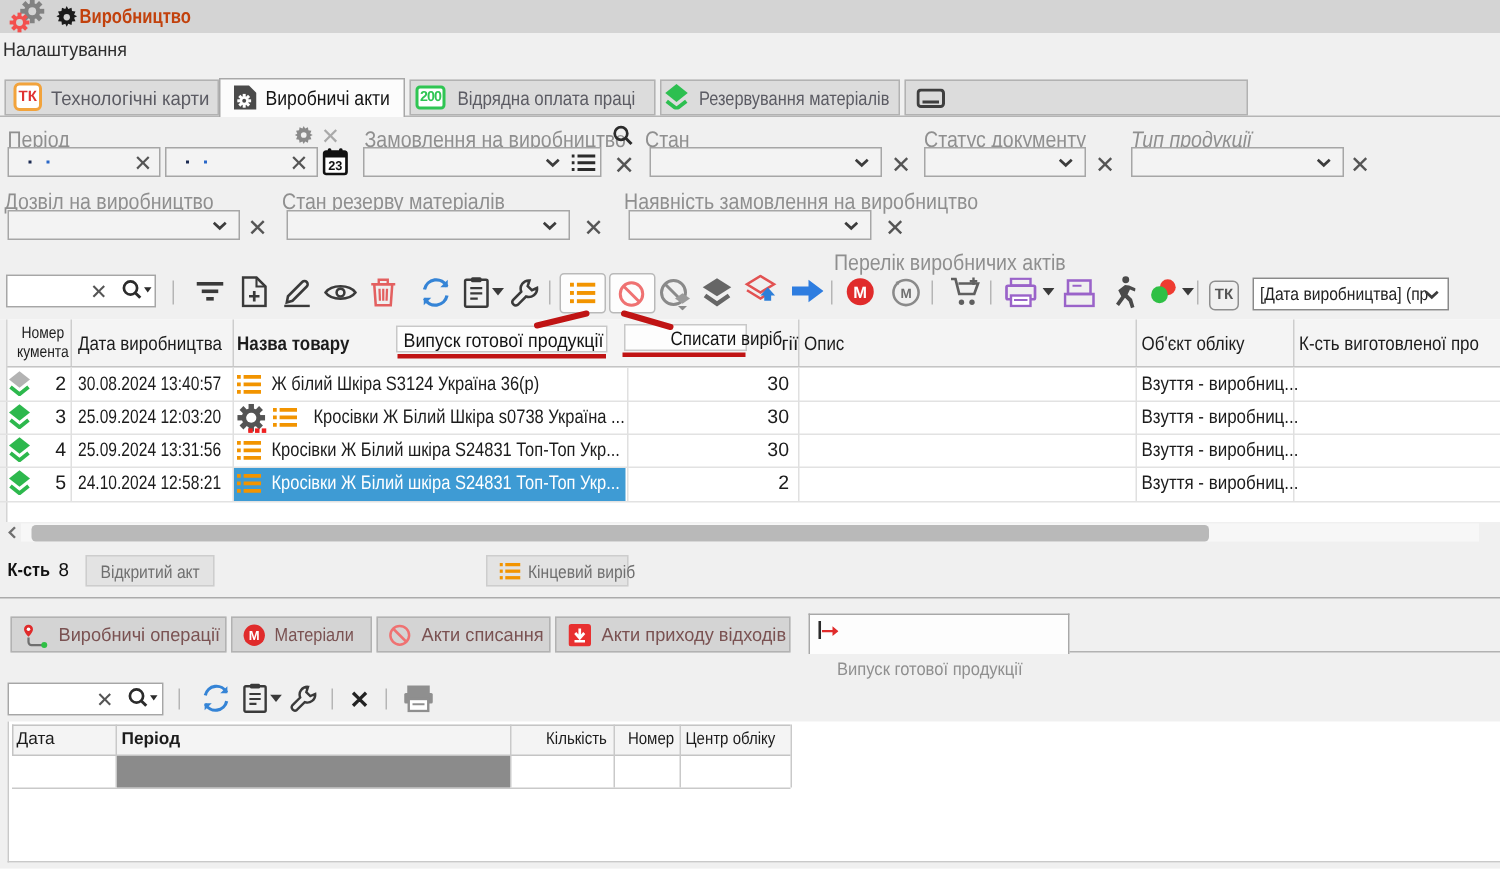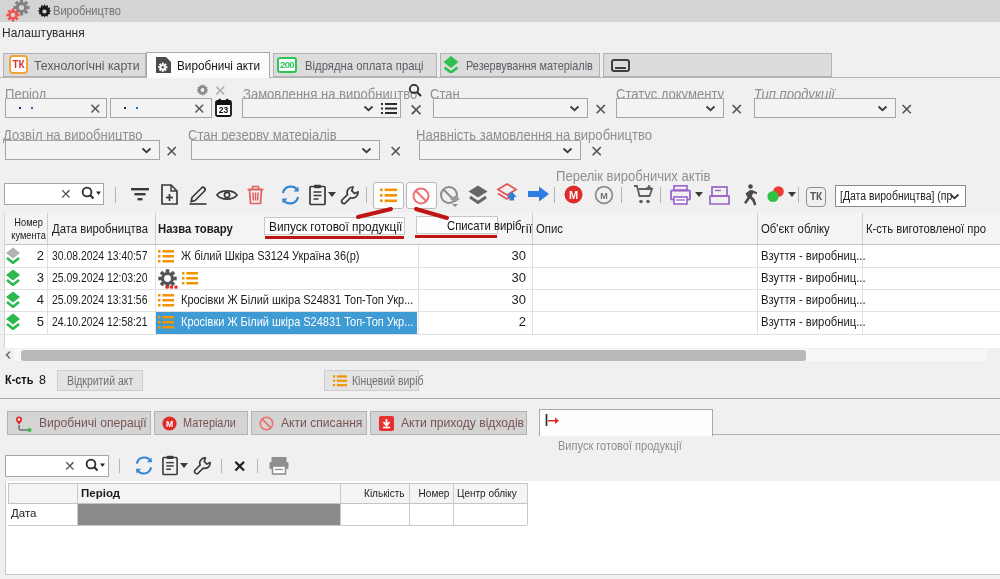--- a/index.html
+++ b/index.html
@@ -63,21 +63,21 @@
       </g>
       <circle cx="8" cy="15" r="2.3" fill="#d4d4d4"></circle>
     </svg>
   </div>
   <div class="abs" style="left:37px;top:4px;">
     <svg width="15" height="15" viewBox="0 0 15 15">
         <path fill="#1b1b1b" d="M7.5 0l1 2 2.2-.9.3 2.3 2.3.3-.9 2.2 2 1-2 1 .9 2.2-2.3.3-.3 2.3-2.2-.9-1 2-1-2-2.2.9-.3-2.3-2.3-.3.9-2.2-2-1 2-1-.9-2.2 2.3-.3.3-2.3 2.2.9z"></path>
         <circle cx="7.5" cy="7.5" r="2.1" fill="#d4d4d4"></circle>
       </svg>
   </div>
-  <div class="abs" style="left:53px;top:3px;font-size:13.5px;font-weight:normal;color:#737373;"><span class="n" style="transform:scaleX(0.82);">Виробництво</span></div>
+  <div class="abs" style="left:53px;top:3px;font-size:13.5px;font-weight:bold;color:#c2410c;"><span class="n" style="transform:scaleX(0.82);">Виробництво</span></div>
 
   <div class="abs" style="left:2px;top:25px;font-size:13px;color:#2e2e2e;"><span class="n" style="transform:scaleX(0.92);">Налаштування</span></div>
 
   <div class="abs" style="left:0;top:77px;width:1000px;height:1px;background:#b5b5b5;"></div>
   <div class="abs" style="left:3px;top:53px;width:143px;height:24px;background:#dcdcdc;border:1px solid #b2b2b2;box-sizing:border-box;"></div>
   <div class="abs" style="left:9px;top:55px;width:19px;height:19px;background:#fff;border:2px solid #f2a33c;border-radius:4px;box-sizing:border-box;color:#e03131;font-weight:bold;font-size:10px;text-align:center;line-height:15px;">ТК</div>
   <div class="abs" style="left:34px;top:58px;font-size:13px;color:#5b5b63;"><span class="n" style="transform:scaleX(0.95);">Технологічні карти</span></div>
 
   <div class="abs" style="left:146px;top:52px;width:124px;height:26px;background:#fcfcfc;border:1px solid #a8a8a8;border-bottom:none;box-sizing:border-box;"></div>
   <div class="abs" style="left:156px;top:56px;">
@@ -524,20 +524,21 @@
         <g fill="#f29400">
           <rect x="0" y="0" width="2.5" height="2.5"></rect>
           <rect x="4.4" y="0" width="11.6" height="2.5"></rect>
           <rect x="0" y="5" width="2.5" height="2.5"></rect>
           <rect x="4.4" y="5" width="11.6" height="2.5"></rect>
           <rect x="0" y="10" width="2.5" height="2.5"></rect>
           <rect x="4.4" y="10" width="11.6" height="2.5"></rect>
         </g>
       </svg>
     </div>
+  <div class="cell" style="left:209px;top:270px;"><span class="n78">Кросівки Ж Білий Шкіра s0738 Україна ...</span></div>
   <div class="cell" style="left:460px;top:270px;width:66px;text-align:right;">30</div>
   <div class="cell" style="left:761px;top:270px;"><span class="n">Взуття - виробниц...</span></div>
 
   <div class="abs" style="left:5px;top:291px;">
     <svg width="16" height="17" viewBox="0 0 16 17">
         <path d="M8 0.5 L15 6 L8 11.5 L1 6z" fill="#2db84d"></path>
         <path d="M2 11 L8 15.8 L14 11" stroke="#2db84d" stroke-width="2.6" fill="none"></path>
       </svg>
   </div>
   <div class="cell" style="left:30px;top:292px;width:14px;text-align:right;">4</div>
@@ -698,19 +699,19 @@
       </svg>
   </div>
 
   <div class="abs" style="left:8px;top:483px;width:519px;height:21px;background:#f4f4f4;border:1px solid #c4c4c4;border-right:none;box-sizing:border-box;"></div>
   <div class="abs" style="left:77px;top:483px;width:1px;height:42px;background:#c9c9c9;"></div>
   <div class="abs" style="left:340px;top:483px;width:1px;height:42px;background:#c9c9c9;"></div>
   <div class="abs" style="left:409px;top:483px;width:1px;height:42px;background:#c9c9c9;"></div>
   <div class="abs" style="left:453px;top:483px;width:1px;height:42px;background:#c9c9c9;"></div>
   <div class="abs" style="left:527px;top:483px;width:1px;height:42px;background:#c9c9c9;"></div>
   <div class="abs" style="left:8px;top:525px;width:519px;height:1px;background:#c9c9c9;"></div>
-  <div class="hdrtxt" style="left:11px;top:507px;font-size:11.5px;">Дата</div>
+  <div class="hdrtxt" style="left:11px;top:487px;font-size:11.5px;">Дата</div>
   <div class="hdrtxt" style="left:81px;top:487px;font-size:11.5px;font-weight:bold;">Період</div>
   <div class="hdrtxt" style="left:340px;top:487px;font-size:11.5px;width:65px;text-align:right;"><span class="nr">Кількість</span></div>
   <div class="hdrtxt" style="left:409px;top:487px;font-size:11.5px;width:40px;text-align:right;"><span class="nr">Номер</span></div>
   <div class="hdrtxt" style="left:457px;top:487px;font-size:11.5px;"><span class="n">Центр обліку</span></div>
   <div class="abs" style="left:78px;top:504px;width:262px;height:21px;background:#8b8b8b;"></div>
 </div>
 
 </body></html>

